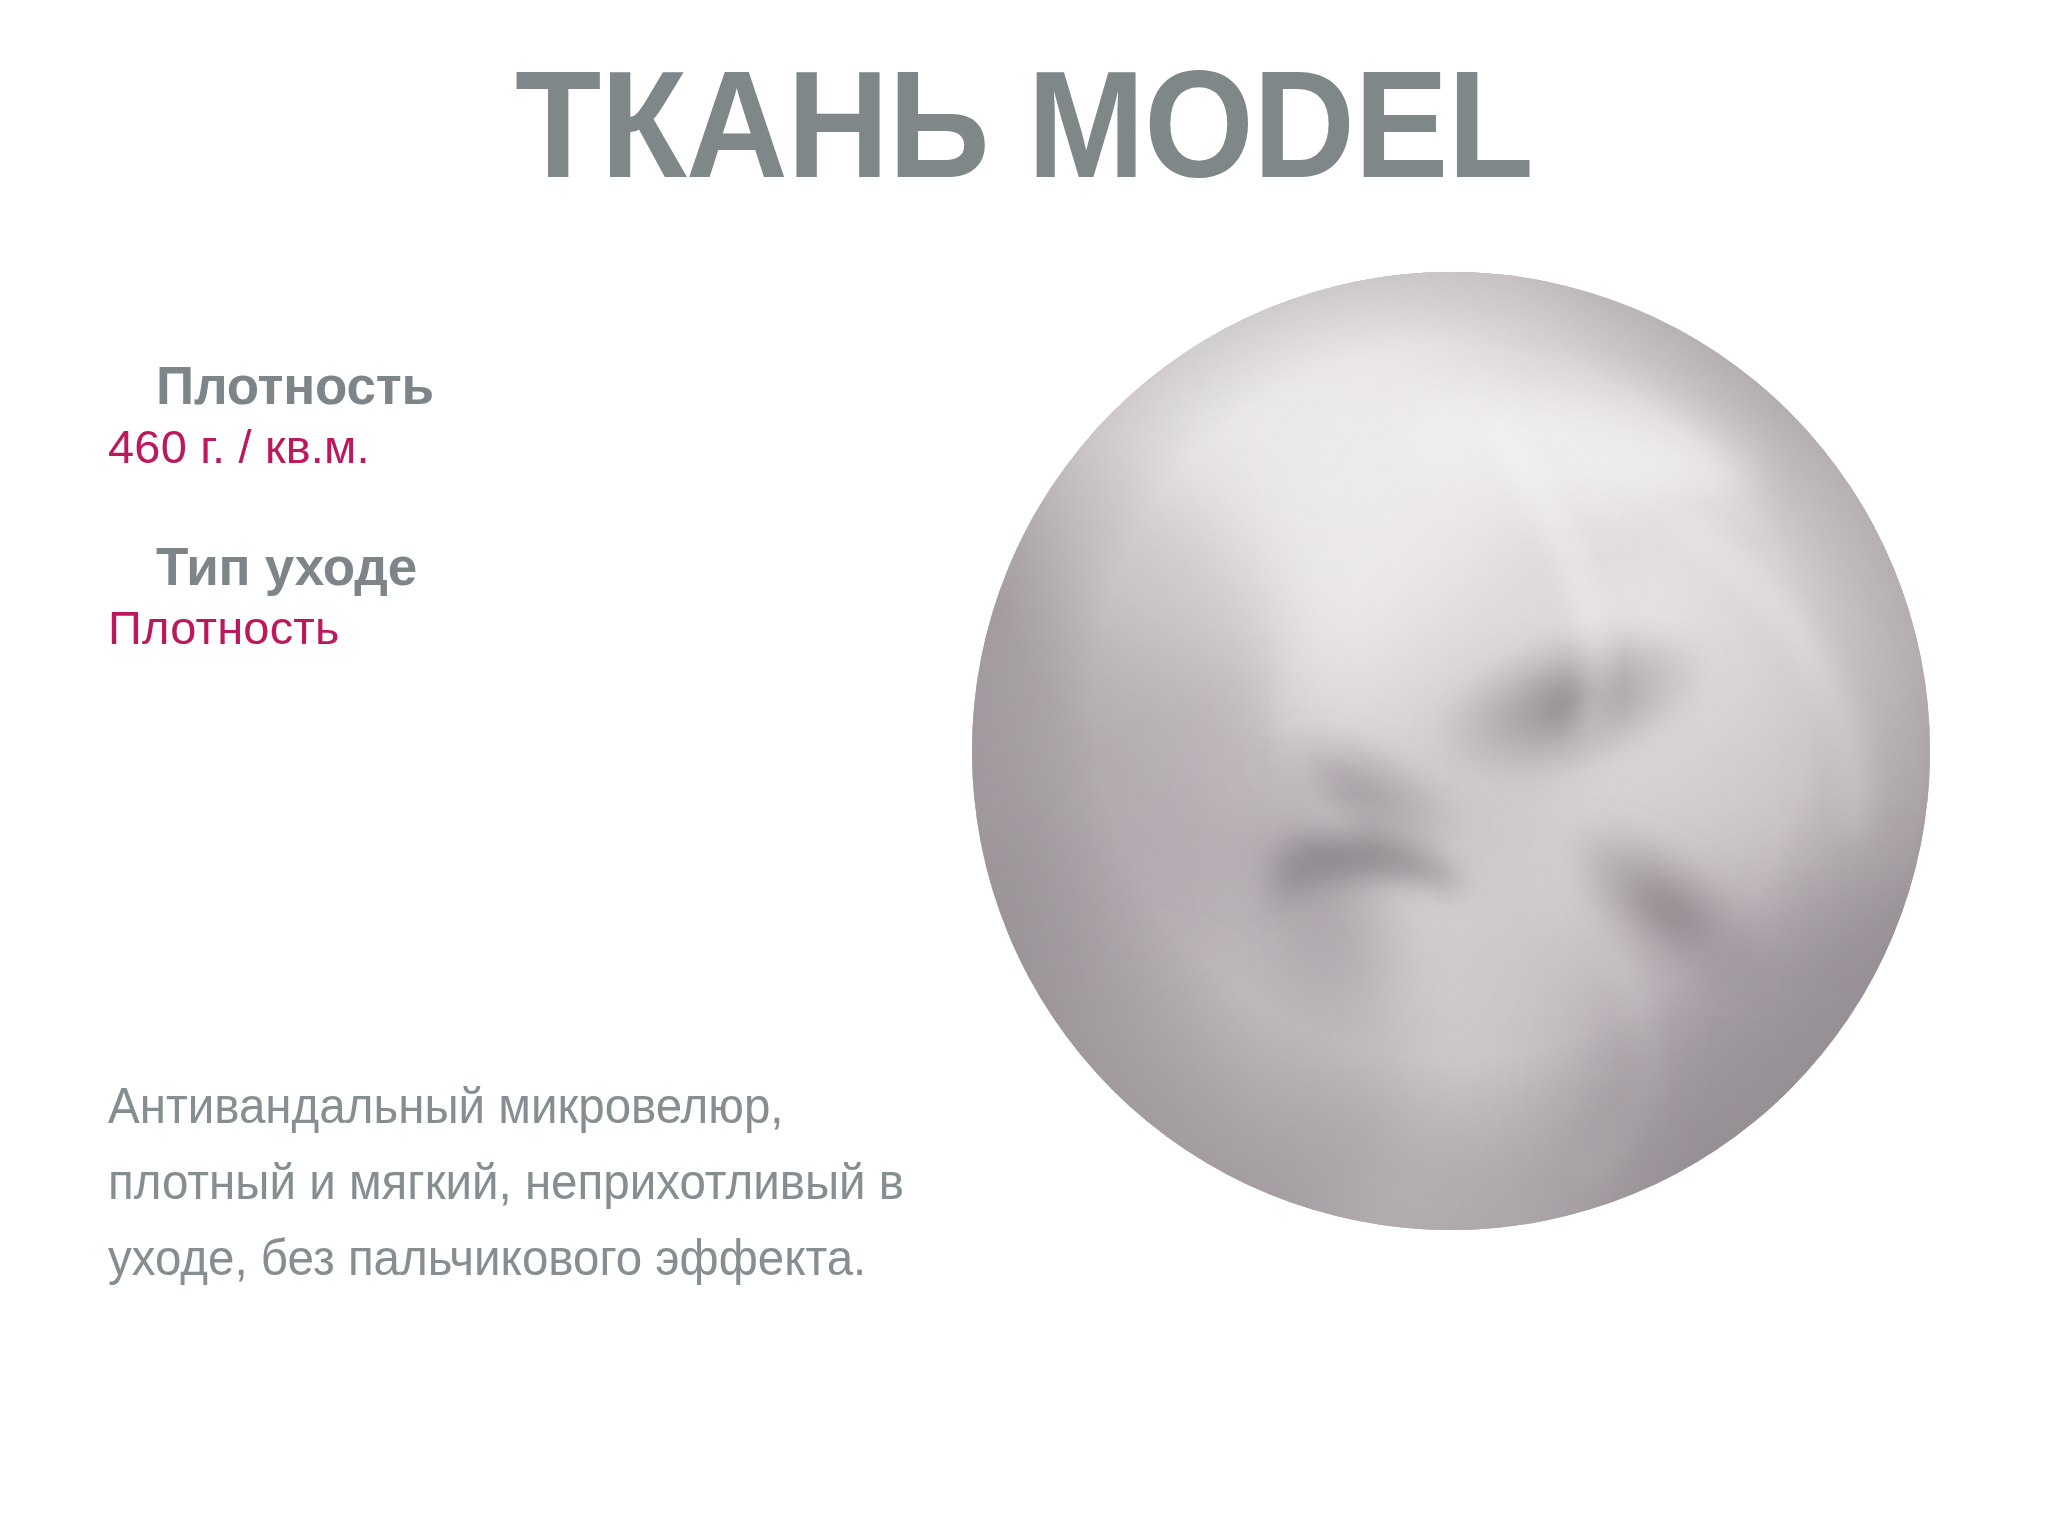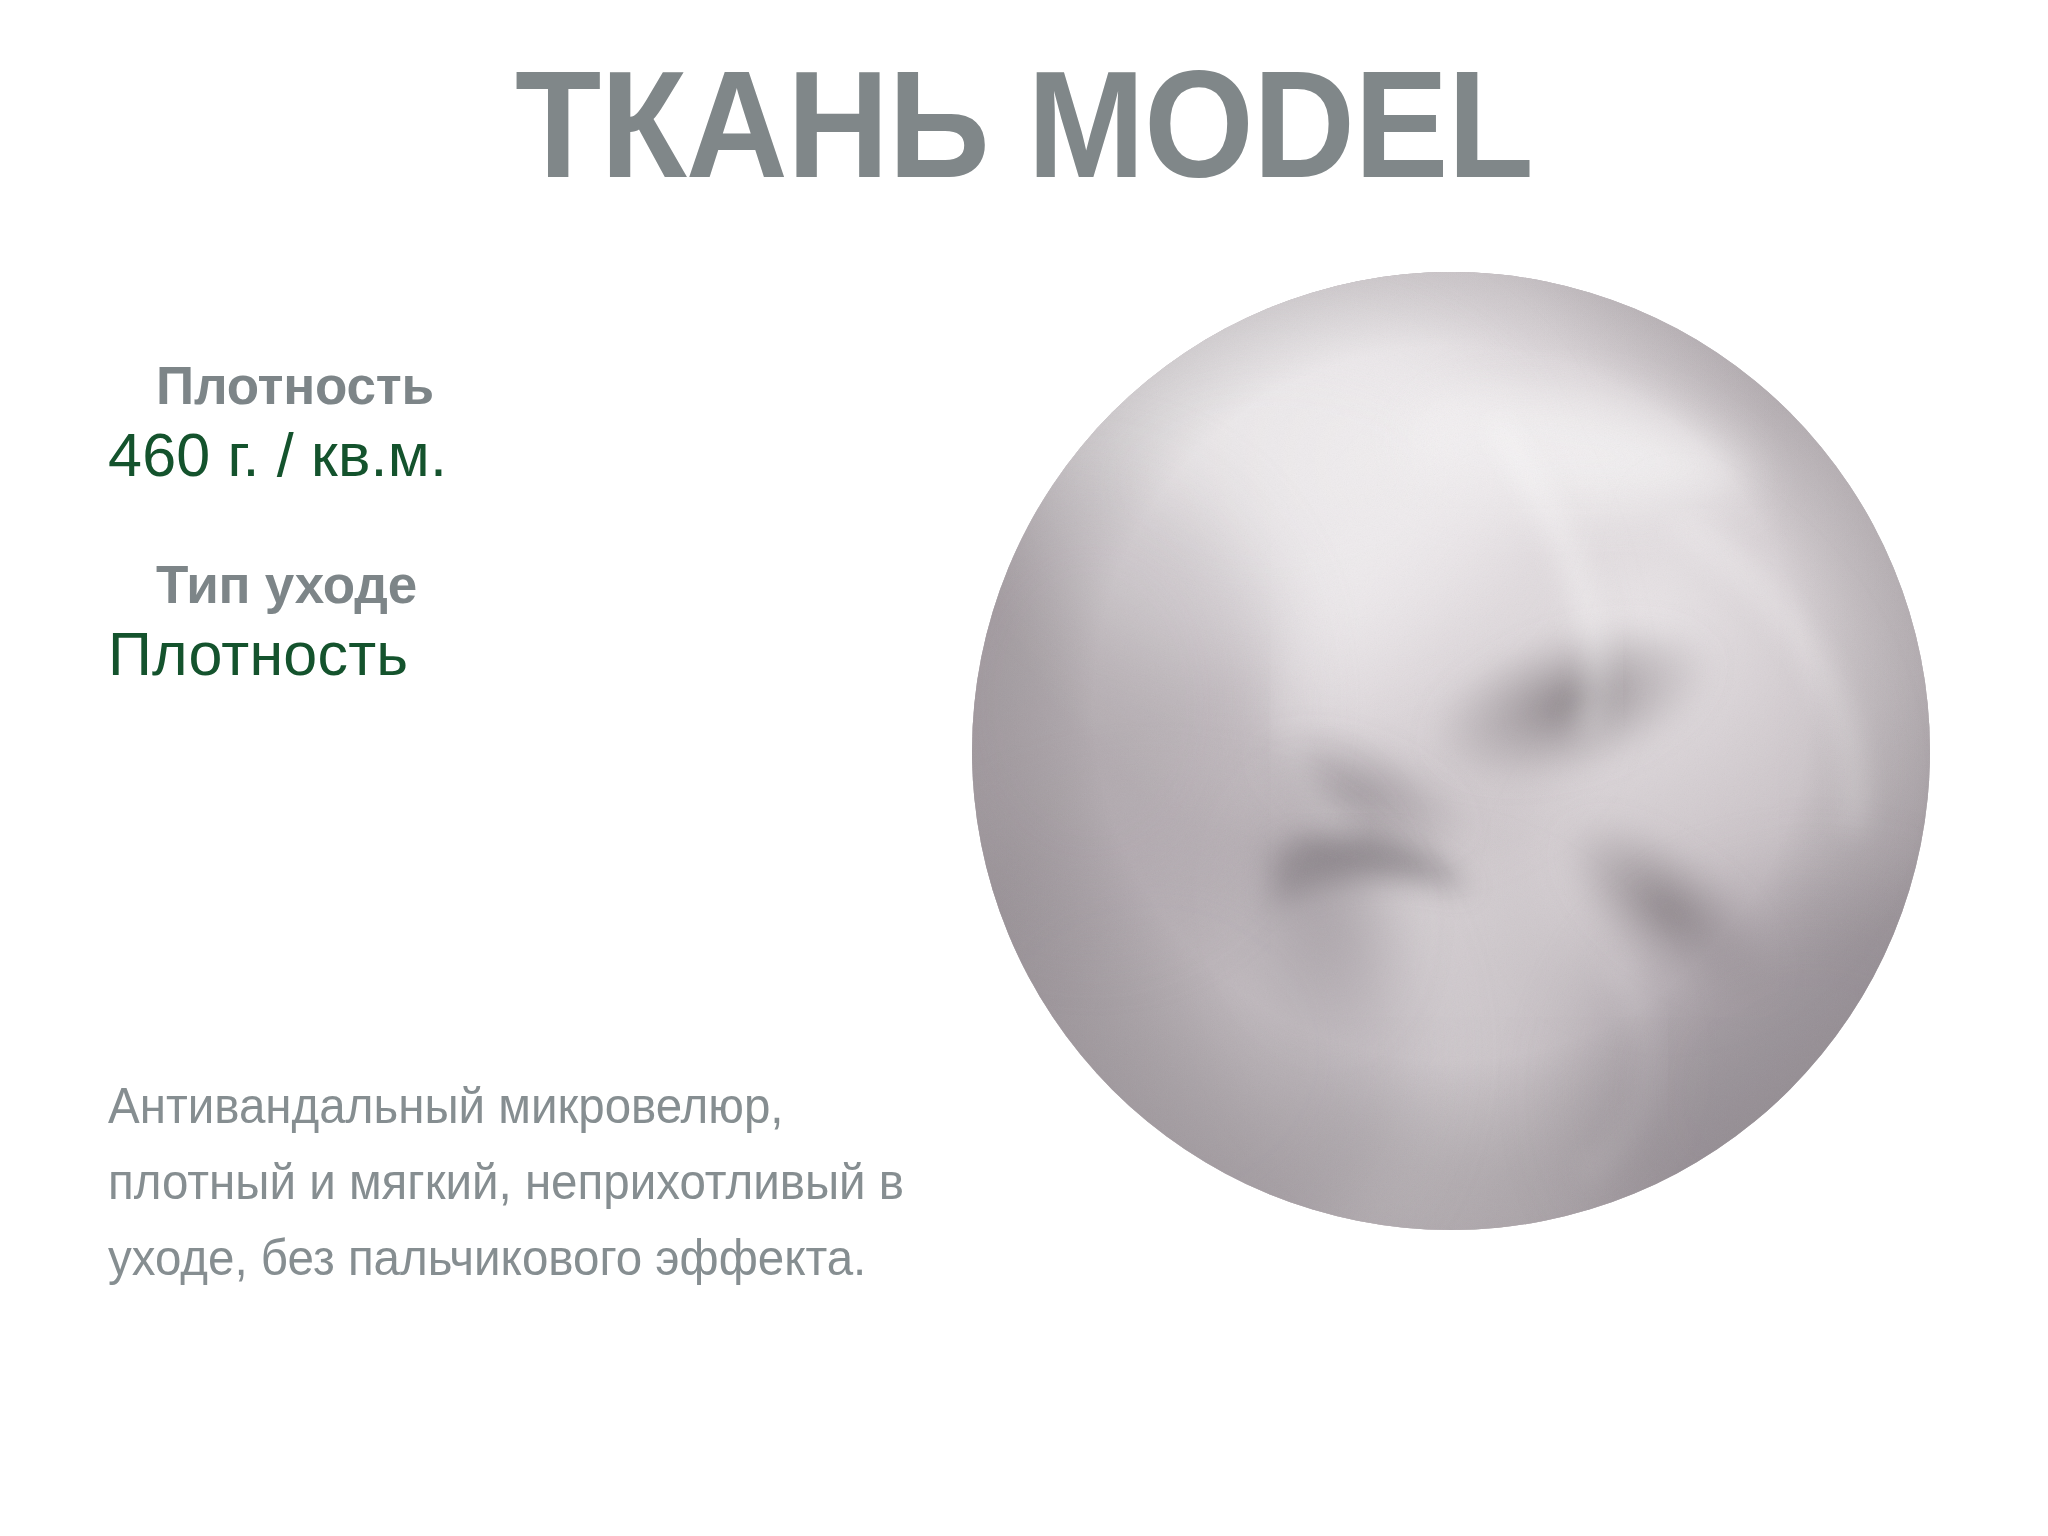--- a/index.html
+++ b/index.html
@@ -46,23 +46,23 @@
     font-weight:bold;
     font-size:53px;
     line-height:1.16;
     color:#7d8588;
     letter-spacing:-0.2px;
     margin-left:48px;
   }
   .spec-value {
     font-family:"Liberation Sans", sans-serif;
     font-weight:normal;
-    font-size:61px;
+    font-size:47px;
     line-height:1.30;
-    color:#14532d;
+    color:#be185d;
     letter-spacing:0.2px;
   }
   .spec-value .vline { display:block; }
 
   
   .description {
     position:absolute;
     left:108px;
     top:1068px;
     width:900px;

